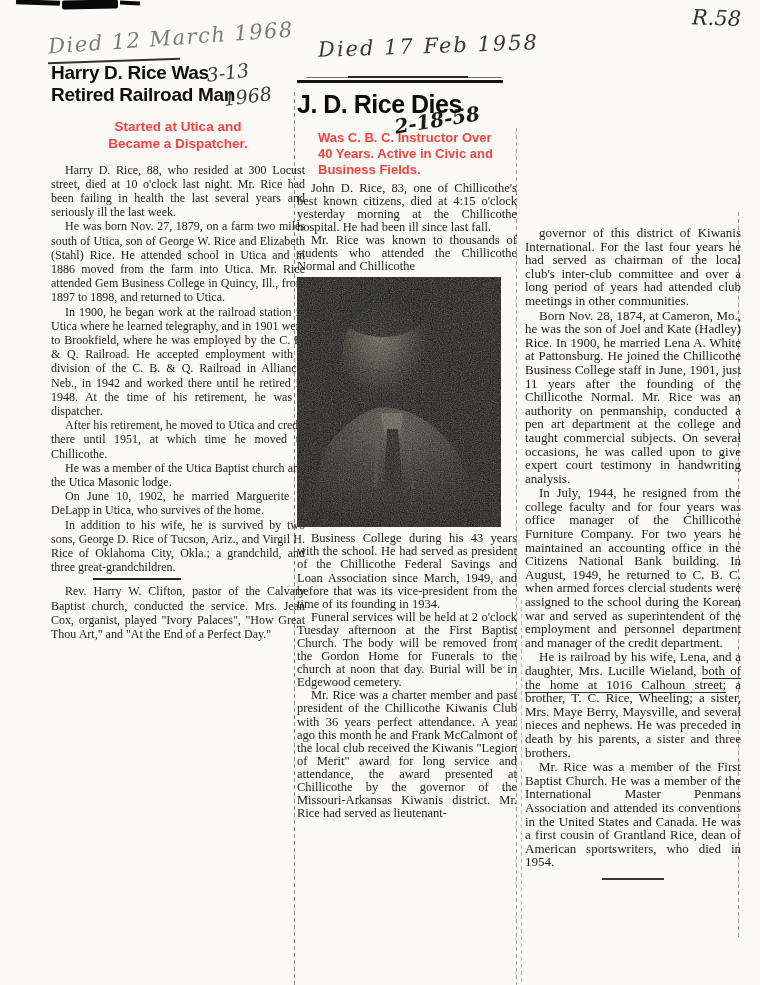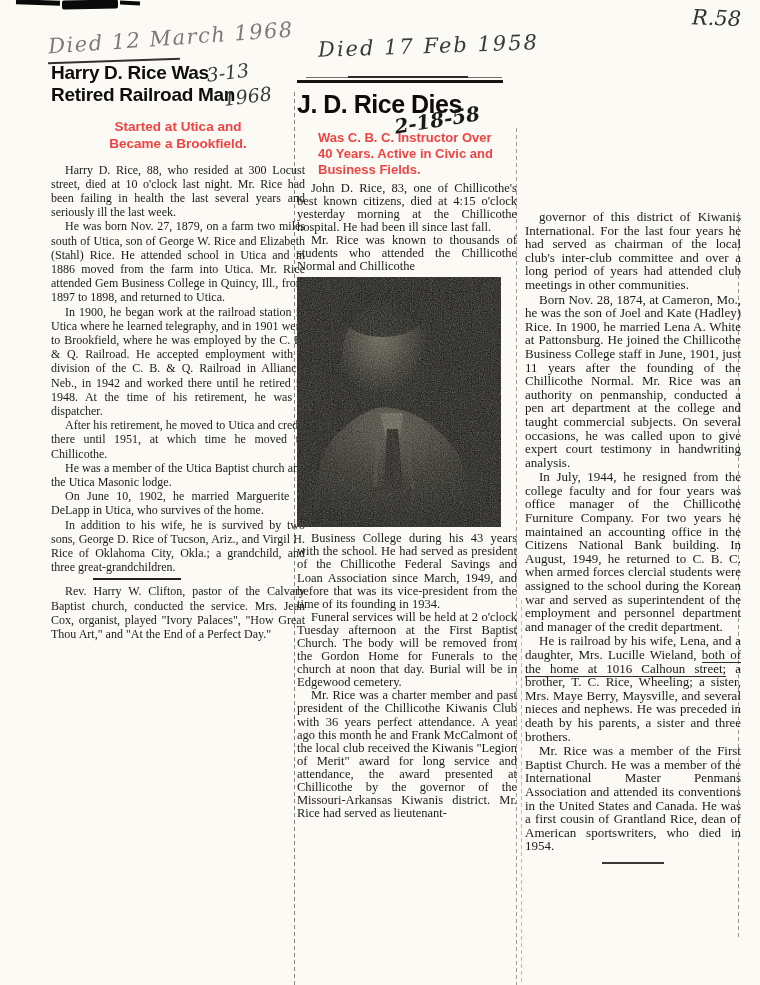--- a/index.html
+++ b/index.html
@@ -35,21 +35,21 @@
   #mid-col { left:297px; top:80px; width:220px; height:876px; }
   #mid-top-rule { width:206px; height:3px; background:#141311; margin-bottom:8px; }
   #mid-col .headline { font-size:25px; line-height:1.08; letter-spacing:-0.5px; }
   #mid-col .subhead { font-size:13px; line-height:1.22; width:178px; margin:12px auto 4px auto; }
   #mid-col .body-text { font-size:12.5px; line-height:13.1px; }
   #photo-wrap { width:204px; height:250px; margin:4px 0 5px 0; }
   #hw-mid-date { left:394px; top:108px; font-size:20px; font-weight:700; color:#191919; transform:rotate(-9deg); }
 
   
   #right-col { left:525px; top:210px; width:216px; height:775px; }
-  #right-col .body-text { font-size:13px; line-height:13.6px; }
+  #right-col .body-text { font-size:13px; line-height:13.6px;margin-top:16px; }
   #right-col .body-text p { margin-bottom:1px; }
   .hand-underline { border-bottom:1.5px solid #2b2a27; }
   #end-rule { width:62px; border-top:2px solid #3a3835; margin:9px auto 0 auto; }
 
   
   #corner-mark { left:692px; top:6px; font-size:21px; transform:rotate(2deg); color:#2f2f2f; }
   #hw-top-left { left:48px; top:26px; font-size:21px; letter-spacing:1.5px; transform:rotate(-4deg); color:#5d5b58; opacity:.8; }
   #hw-underline { position:absolute; left:48px; top:60px; width:132px; border-top:2px solid #33312e; transform:rotate(-2deg); }
   #hw-top-mid { left:318px; top:34px; font-size:21px; letter-spacing:2px; transform:rotate(-2deg); color:#39383a; }
   #mid-thin-rule { position:absolute; left:306px; top:77px; width:196px; height:1px; background:#6e6c67; }
@@ -74,21 +74,21 @@
 <div class="vrule dashed" style="left:521px; top:600px; height:385px; opacity:.45;"></div>
 <div class="vrule dashed" style="left:738px; top:212px; height:726px; opacity:.7;"></div>
 
 <div class="clip" id="left-col">
   <div class="headline">
     <div>Harry D. Rice Was</div>
     <div>Retired Railroad Man</div>
   </div>
   <div class="subhead">
     <div>Started at Utica and</div>
-    <div>Became a Brookfield.</div>
+    <div>Became a Dispatcher.</div>
   </div>
   <div class="body-text">
     <p>Harry D. Rice, 88, who resided at 300 Locust street, died at 10 o'clock last night.  Mr. Rice had been failing in health the last several years and seriously ill the last week.</p>
     <p>He was born Nov. 27, 1879, on a farm two miles south of Utica, son of George W. Rice and Elizabeth (Stahl) Rice.  He attended school in Utica and in 1886 moved from the farm into Utica.  Mr. Rice attended Gem Business College in Quincy, Ill., from 1897 to 1898, and returned to Utica.</p>
     <p>In 1900, he began work at the railroad station in Utica where he learned telegraphy, and in 1901 went to Brookfield, where he was employed by the C. B. &amp; Q. Railroad.  He accepted employment with a division of the C. B. &amp; Q. Railroad in Alliance, Neb., in 1942 and worked there until he retired in 1948.  At the time of his retirement, he was a dispatcher.</p>
     <p>After his retirement, he moved to Utica and credit there until 1951, at which time he moved to Chillicothe.</p>
     <p>He was a member of the Utica Baptist church and the Utica Masonic lodge.</p>
     <p>On June 10, 1902, he married Marguerite P. DeLapp in Utica, who survives of the home.</p>
     <p>In addition to his wife, he is survived by two sons, George D. Rice of Tucson, Ariz., and Virgil H. Rice of Oklahoma City, Okla.; a grandchild, and three great-grandchildren.</p>
     <div id="left-divider"></div>

